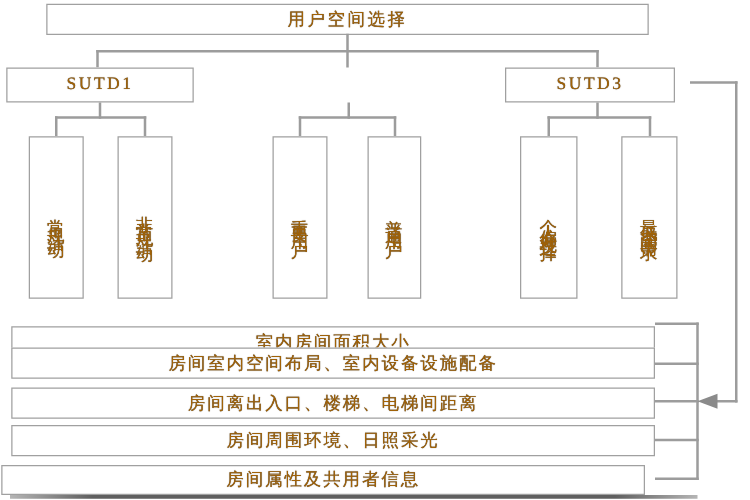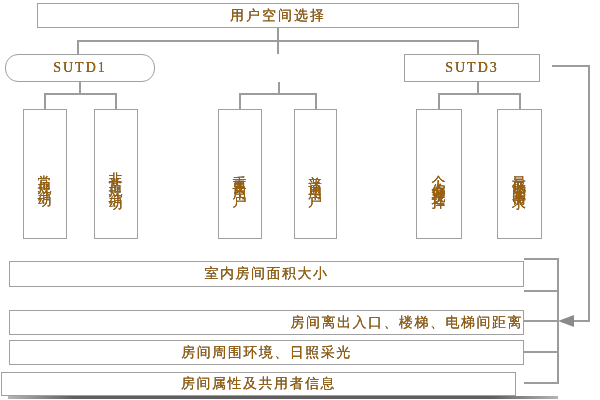--- a/index.html
+++ b/index.html
@@ -41,21 +41,21 @@
   <div class="box title-box" style="left:37px;top:3px;width:482px;height:25px;">
     <span>用户空间选择</span>
   </div>
 
   <div class="vl" style="left:277px;top:27px;height:14px;"></div>
   <div class="hl" style="left:77px;top:40px;width:402px;"></div>
   <div class="vl" style="left:77px;top:40px;height:14px;"></div>
   <div class="vl" style="left:277px;top:40px;height:14px;"></div>
   <div class="vl" style="left:477px;top:40px;height:14px;"></div>
 
-  <div class="box sutd-box" style="left:5px;top:54px;width:150px;height:28px;border-radius:13px;">
+  <div class="box sutd-box" style="left:5px;top:54px;width:150px;height:28px;">
     <span>SUTD1</span>
   </div>
   <div class="box sutd-box" style="left:404px;top:54px;width:136px;height:28px;">
     <span>SUTD3</span>
   </div>
 
   <div class="vl" style="left:79px;top:82px;height:13px;"></div>
   <div class="hl" style="left:44px;top:93px;width:73px;"></div>
   <div class="vl" style="left:44px;top:93px;height:16px;"></div>
   <div class="vl" style="left:115px;top:93px;height:16px;"></div>
@@ -85,21 +85,24 @@
   <div class="box vbox" style="left:416px;top:109px;width:46px;height:130px;letter-spacing:4px;">
     <span>个人偏好选择</span>
   </div>
   <div class="box vbox" style="left:497px;top:109px;width:45px;height:130px;letter-spacing:4px;">
     <span>最低空间需求</span>
   </div>
 
   <div class="box rowbox" style="left:9px;top:246px;width:515px;height:26px;margin-top:15px;">
     <span>室内房间面积大小</span>
   </div>
-  <div class="box rowbox" style="left:9px;top:310px;width:515px;height:25px;justify-content:flex-end;">
+  <div class="box rowbox" style="left:9px;top:278px;width:515px;height:25px;">
+    <span>房间室内空间布局、室内设备设施配备</span>
+  </div>
+  <div class="box rowbox" style="left:9px;top:310px;width:515px;height:25px;">
     <span>房间离出入口、楼梯、电梯间距离</span>
   </div>
   <div class="box rowbox" style="left:9px;top:340px;width:515px;height:25px;">
     <span>房间周围环境、日照采光</span>
   </div>
   <div class="box rowbox" style="left:1px;top:372px;width:515px;height:24px;">
     <span>房间属性及共用者信息</span>
   </div>
 
   <div class="hl" style="left:524px;top:258px;width:35px;"></div>

